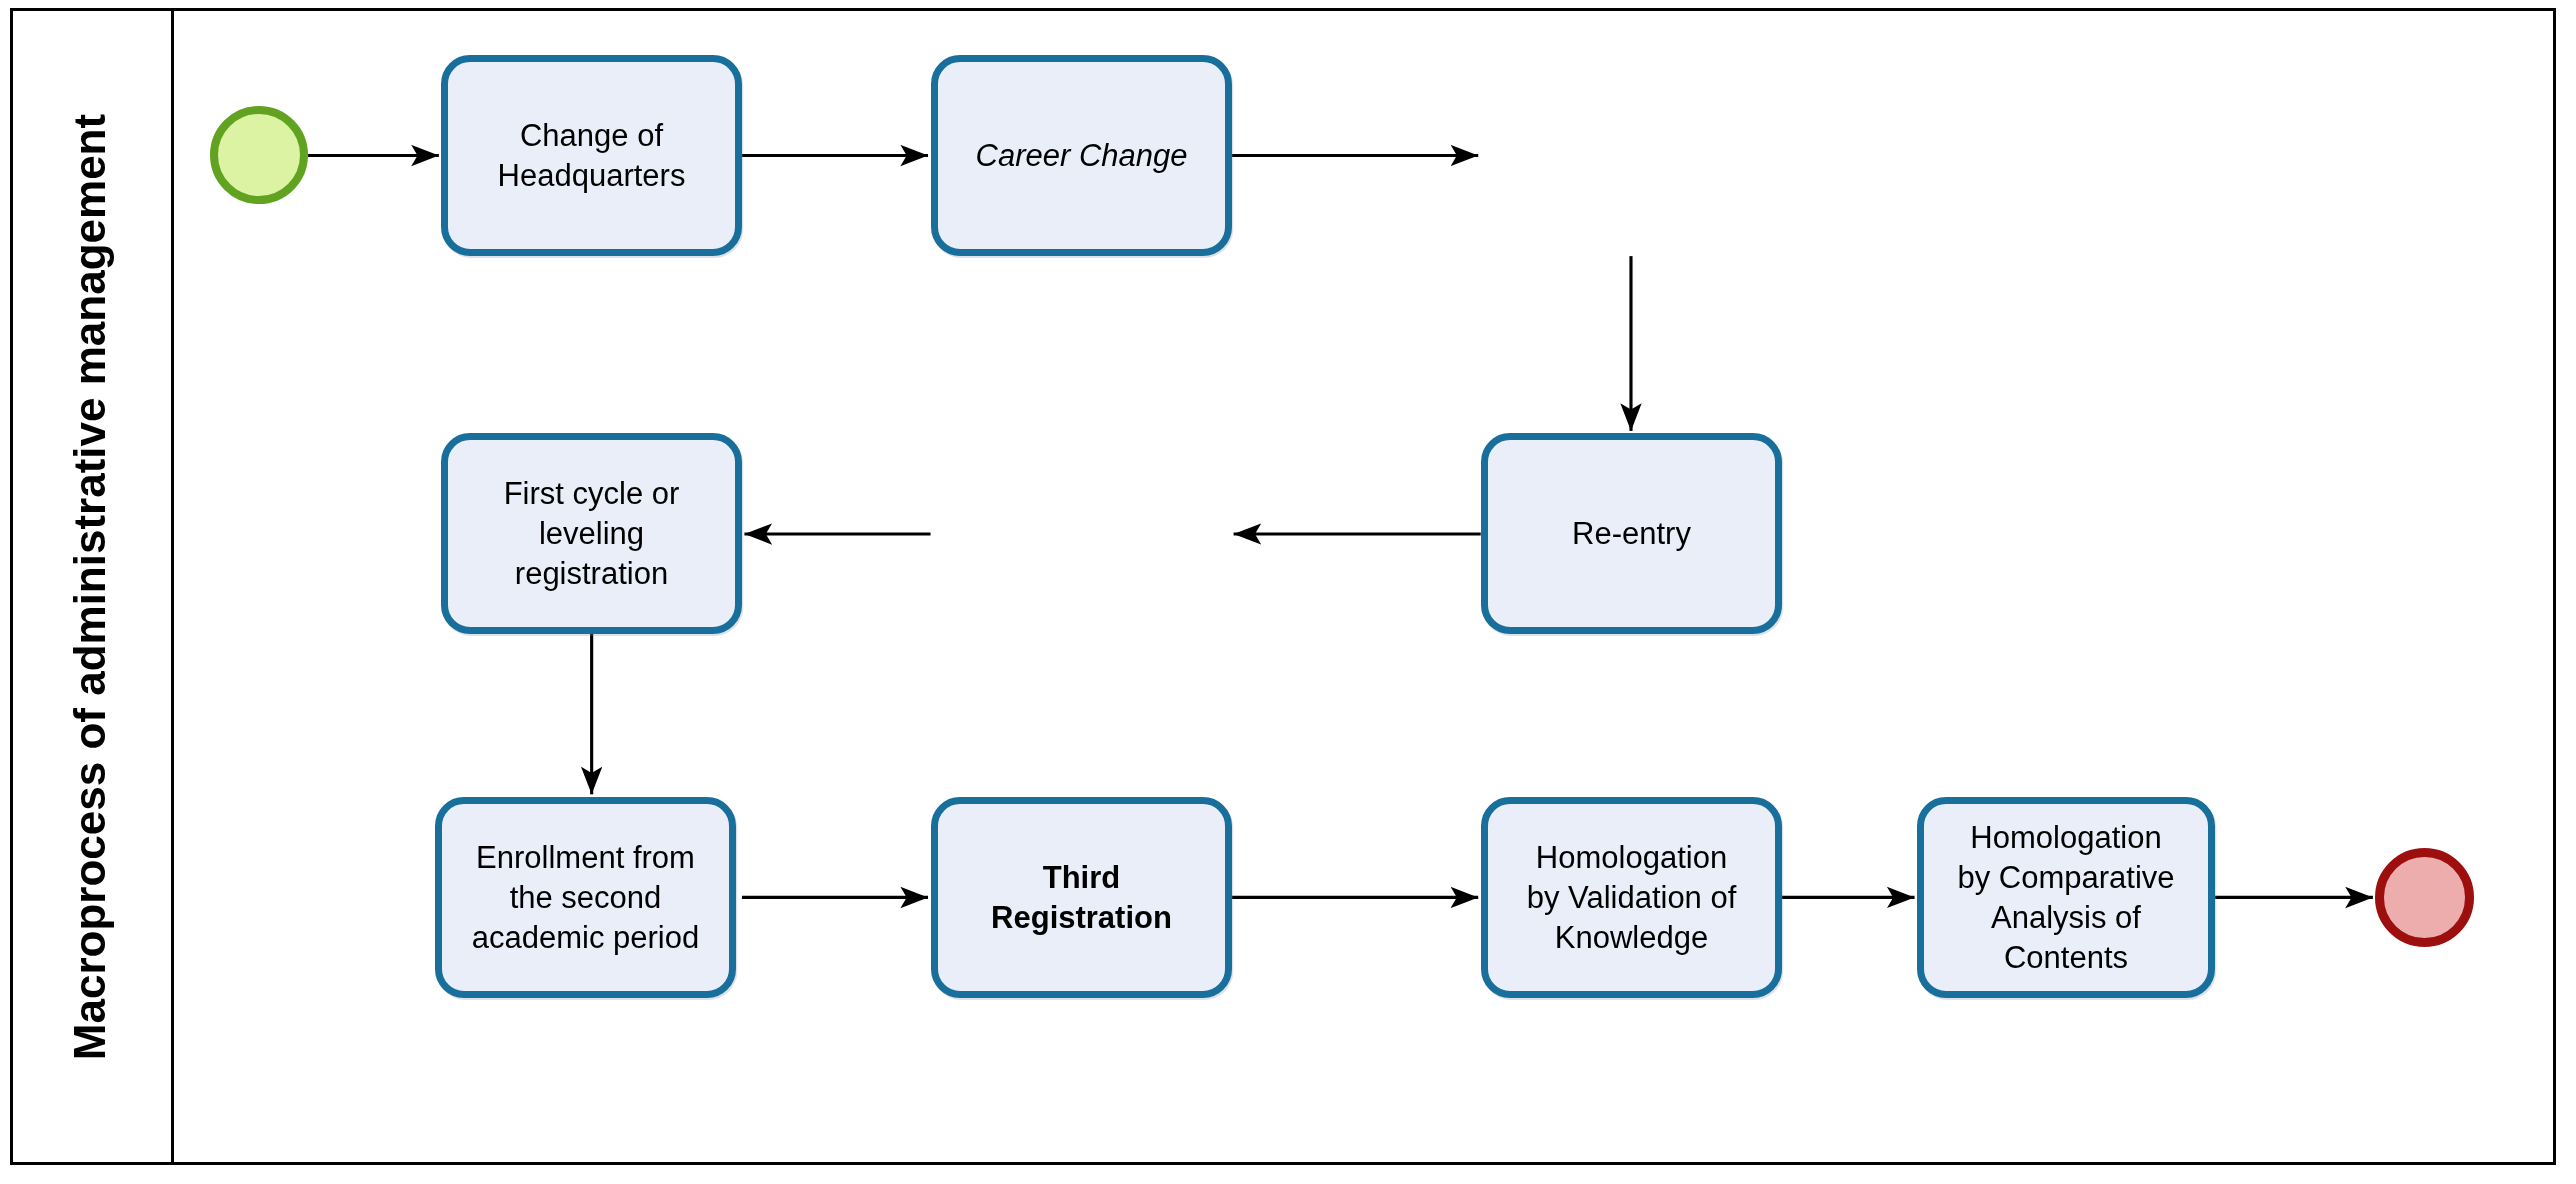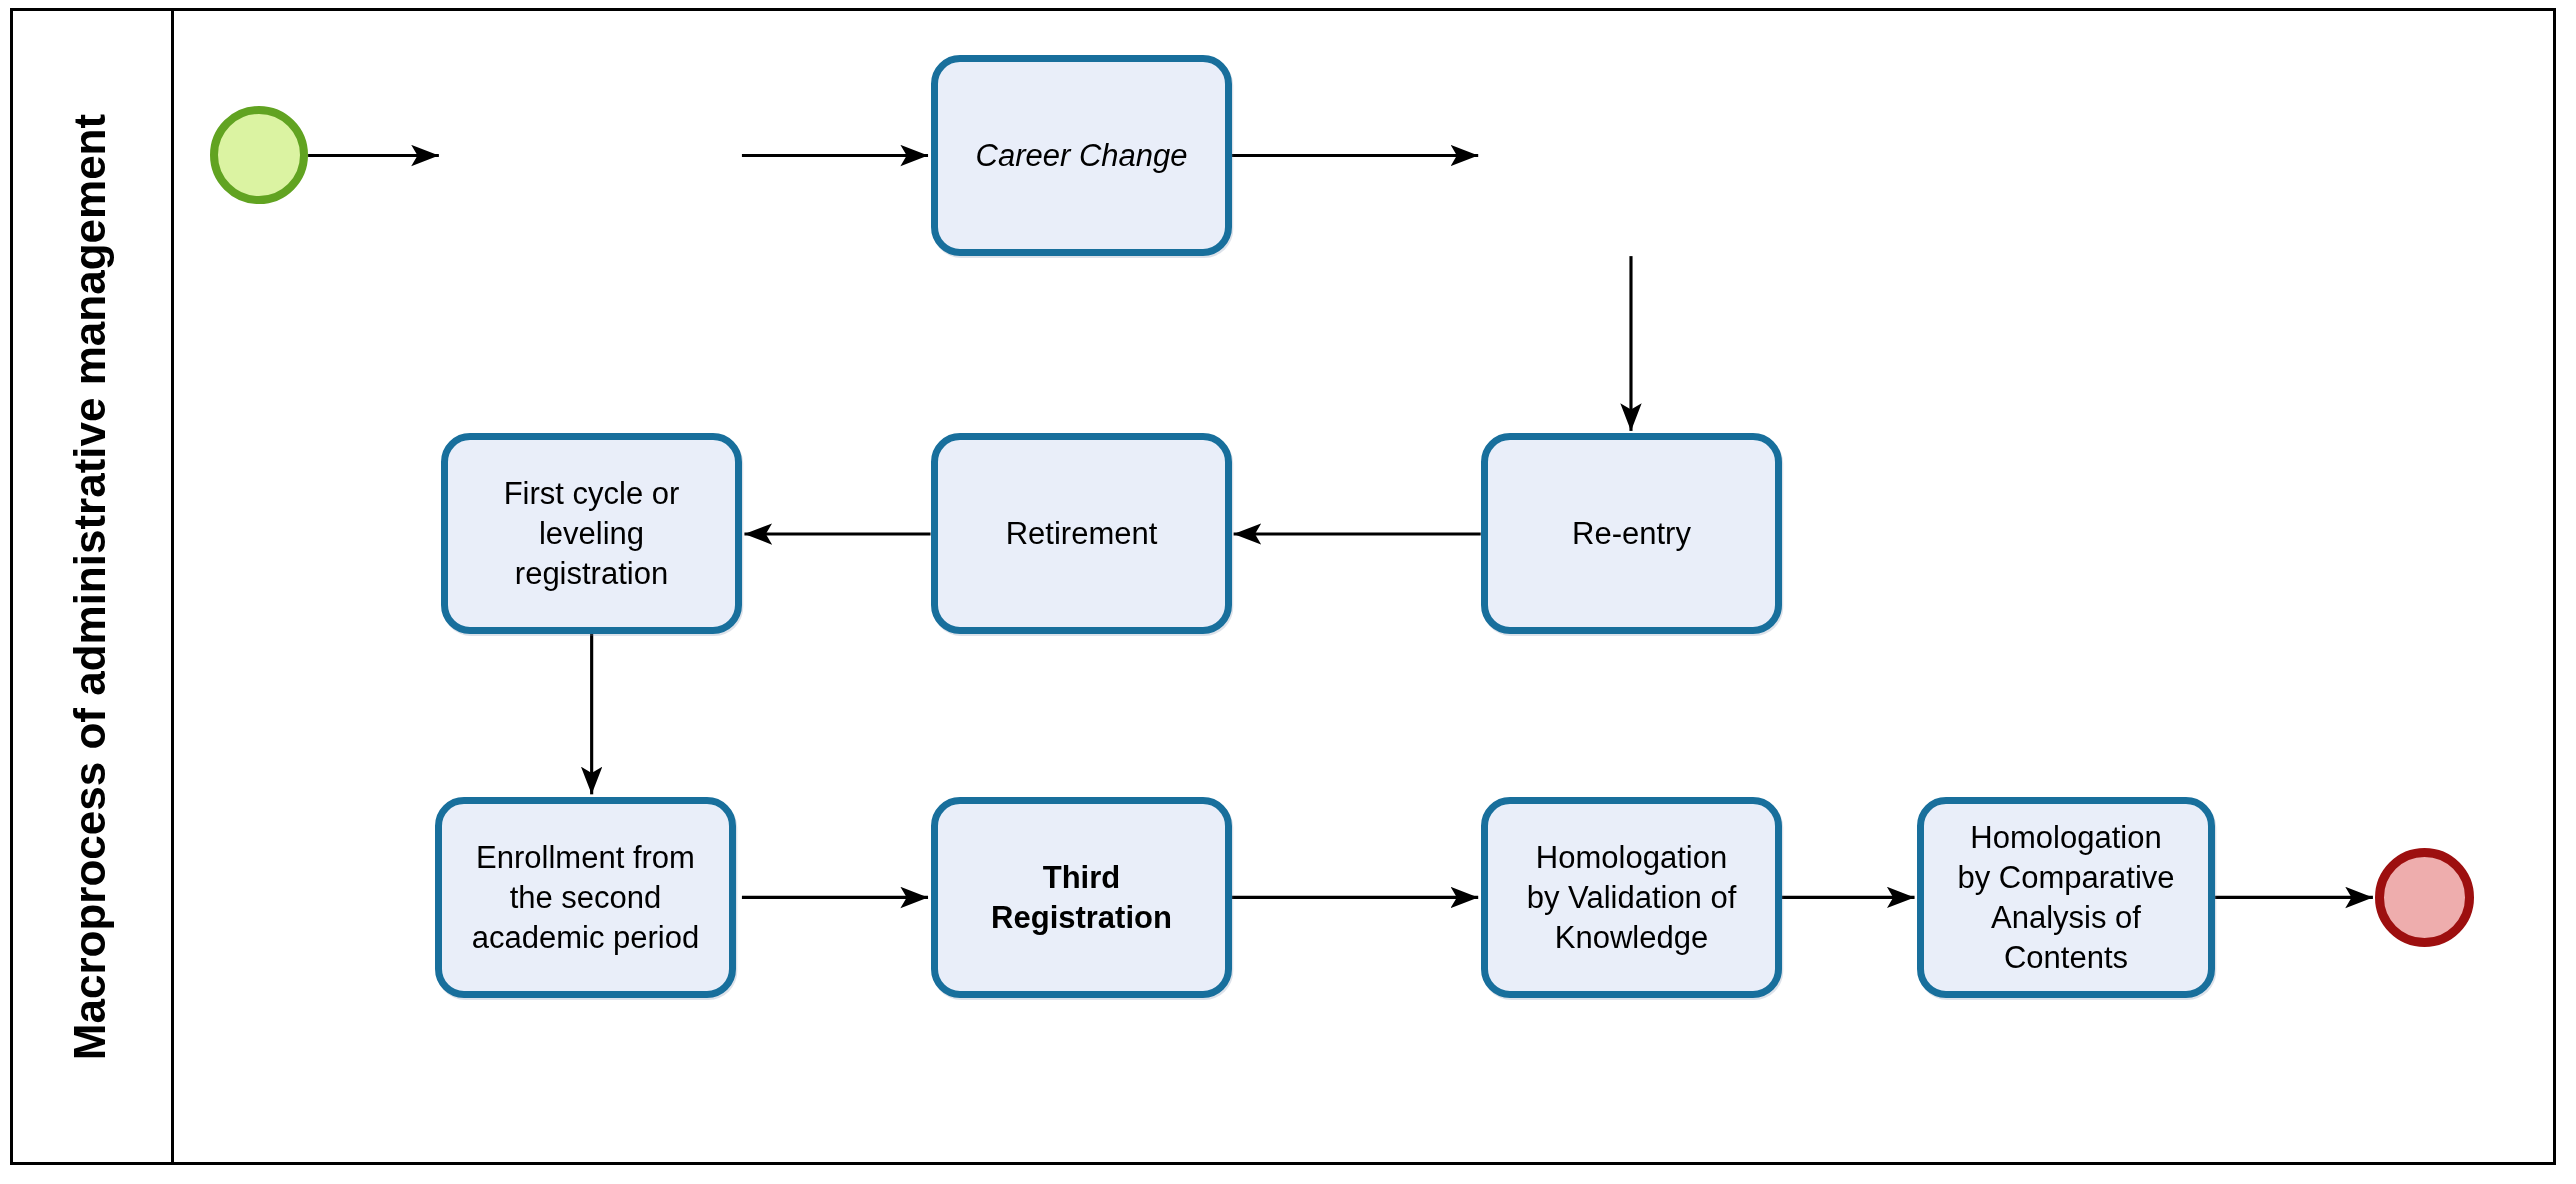--- a/index.html
+++ b/index.html
@@ -110,26 +110,27 @@
     <line x1="941" y1="1007" x2="941" y2="1263" marker-end="url(#arrow)"></line>
     <line x1="1180" y1="1427" x2="1476" y2="1427" marker-end="url(#arrow)"></line>
     <line x1="1958" y1="1427" x2="2351" y2="1427" marker-end="url(#arrow)"></line>
     <line x1="2833" y1="1427" x2="3045" y2="1427" marker-end="url(#arrow)"></line>
     <line x1="3523" y1="1427" x2="3774" y2="1427" marker-end="url(#arrow)"></line>
   </svg>
 
   <div class="event start"></div>
   <div class="event end"></div>
 
+  <div class="task" style="left:441px;  top:55px;">Change of
+Headquarters</div>
   <div class="task" style="left:931px; top:55px;font-style:italic;">Career Change</div>
 
   <div class="task" style="left:441px;  top:433px;">First cycle or
 leveling
 registration</div>
-  <div class="task" style="left:931px; top:433px;">Retirement</div>
   <div class="task" style="left:1481px; top:433px;">Re-entry</div>
 
   <div class="task" style="left:435px;  top:797px;">Enrollment from
 the second
 academic period</div>
   <div class="task" style="left:931px; top:797px;font-weight:bold;">Third
 Registration</div>
   <div class="task" style="left:1481px; top:797px;">Homologation
 by Validation of
 Knowledge</div>

